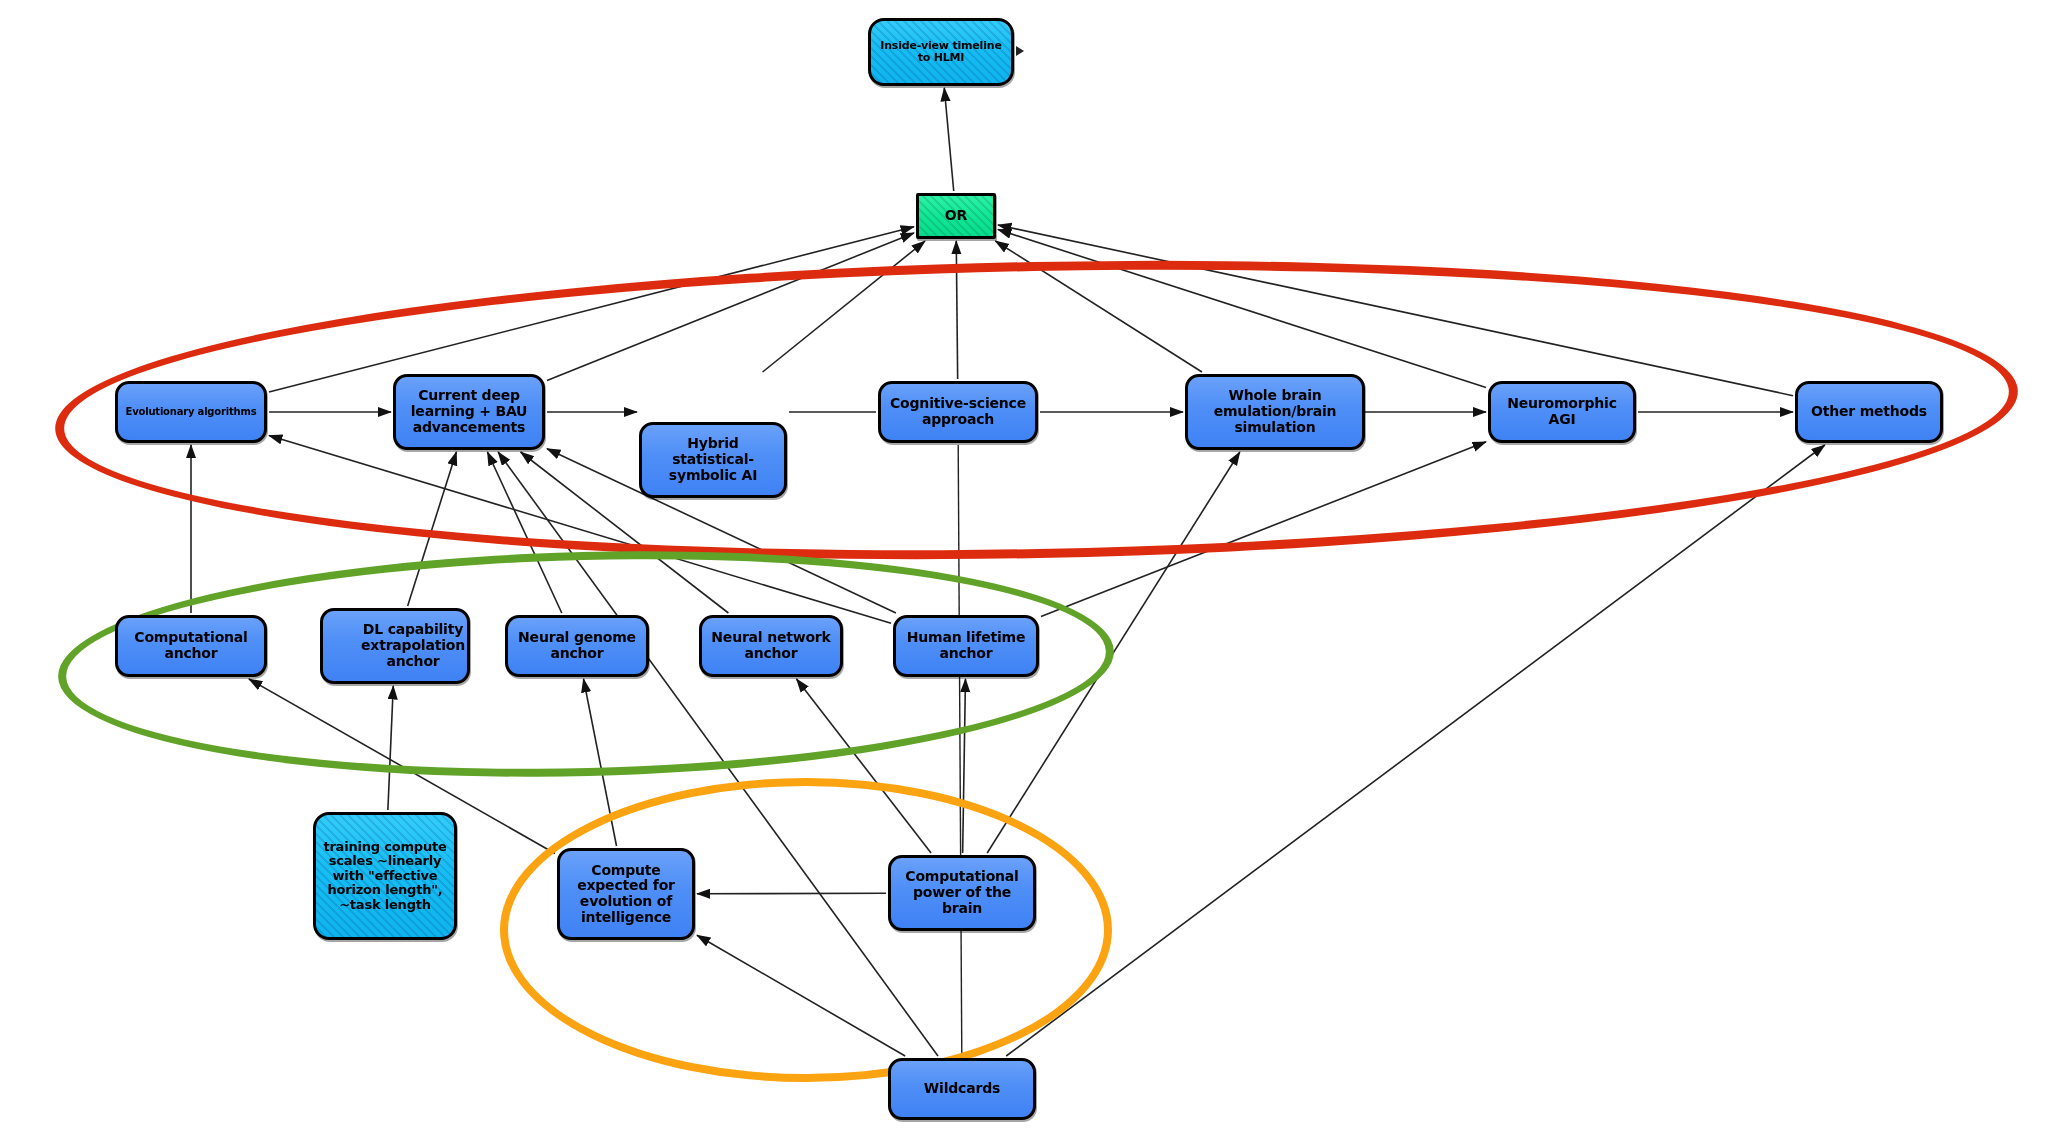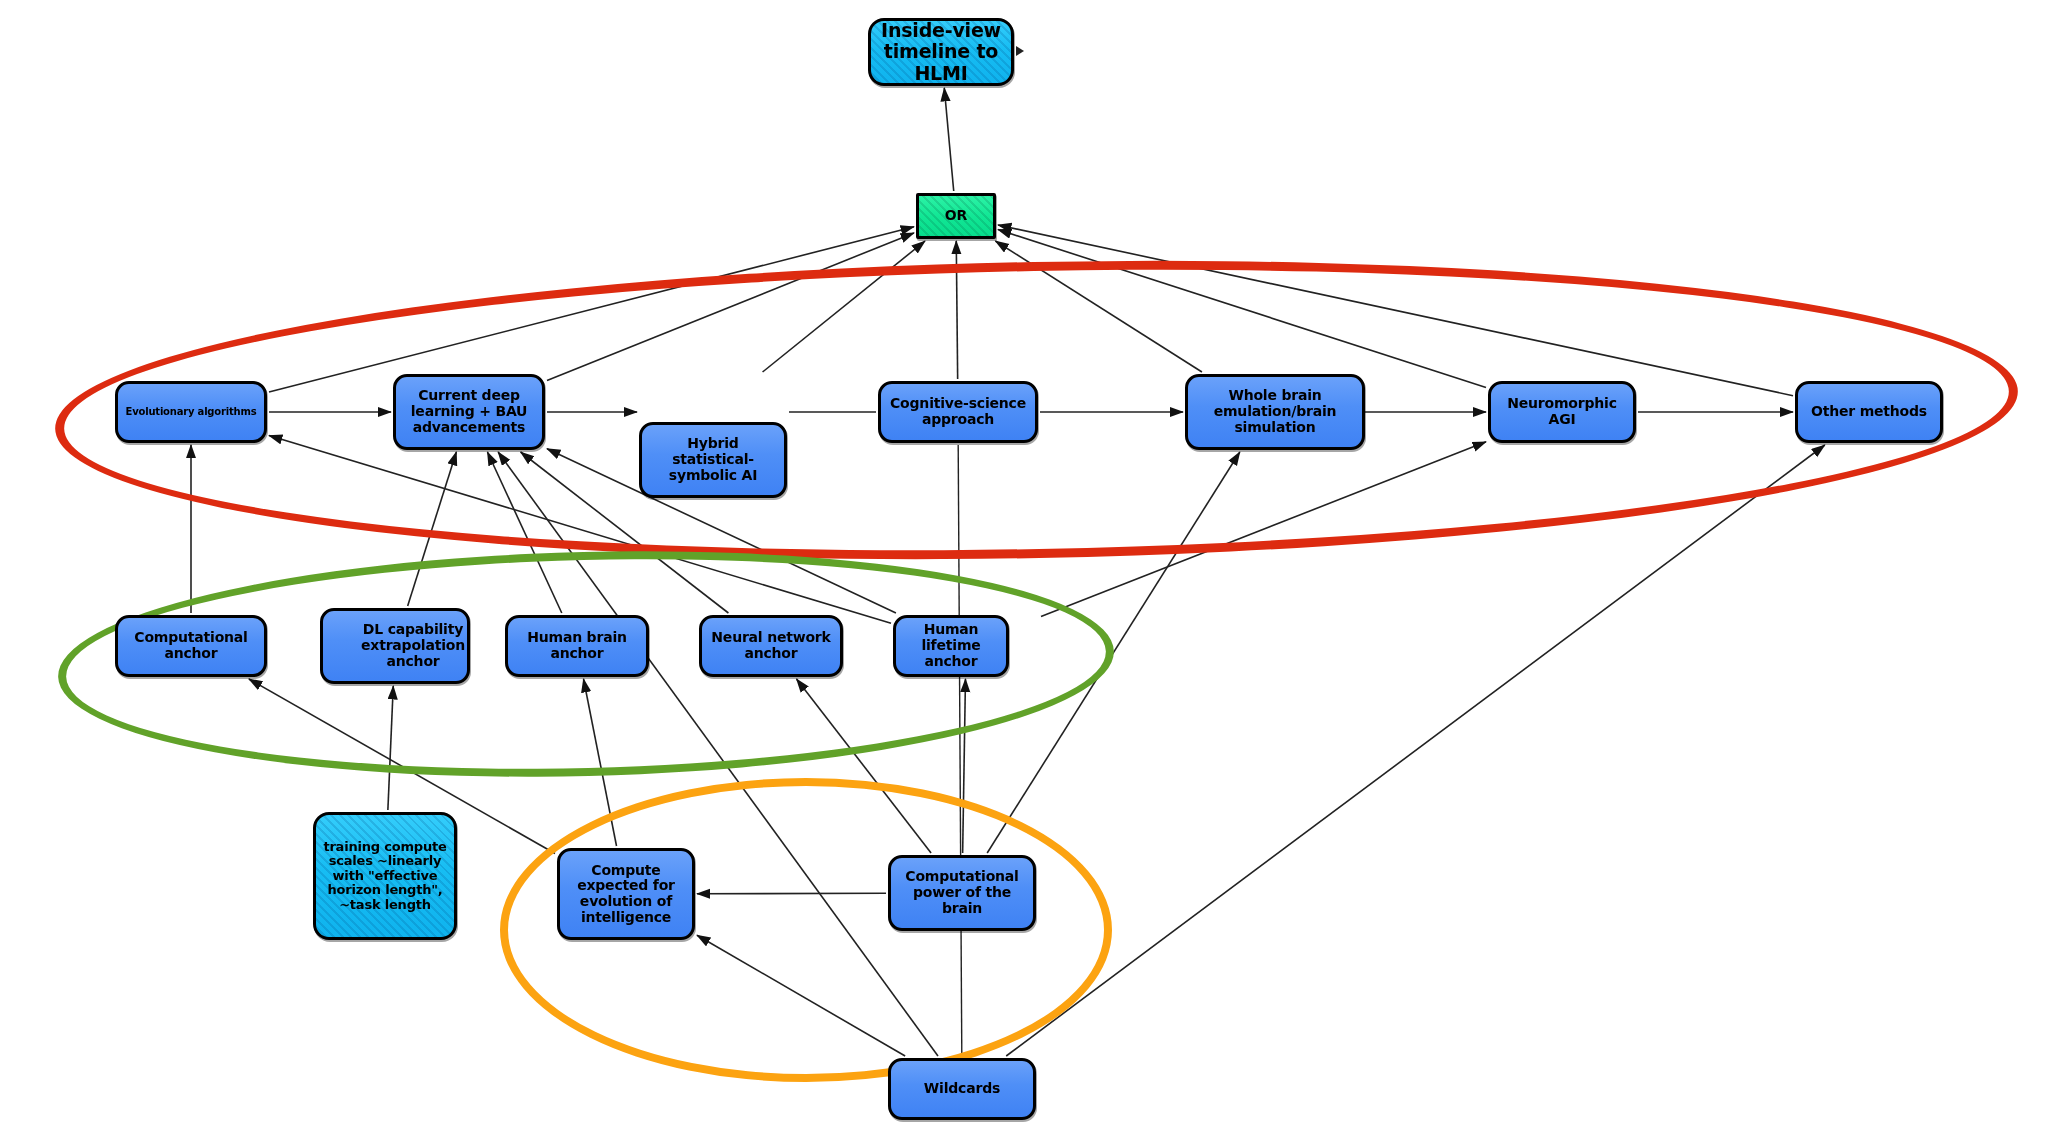--- a/index.html
+++ b/index.html
@@ -77,21 +77,21 @@
         <line x1="961.8050221565732" y1="1056" x2="958.1949778434268" y2="445" stroke-width="1.4"></line>
       </g>
   </svg>
 
   <div id="group-layer">
       <div class="ellipse" style="left: 55px; top: 262px; width: 1945px; height: 278px; border-width: 9px; border-color: rgb(221, 43, 16); transform: rotate(-1.1deg);"></div>
       <div class="ellipse" style="left: 58px; top: 552px; width: 1040px; height: 208px; border-width: 8px; border-color: rgb(97, 162, 41); transform: rotate(-1.4deg);"></div>
       <div class="ellipse" style="left: 500px; top: 778px; width: 596px; height: 288px; border-width: 8px; border-color: rgb(252, 163, 17);"></div>
     </div>
   <div id="node-layer">
-      <div class="node cyan" style="left: 868px; top: 18px; width: 146px; height: 68px; font-size: 19px;">
+      <div class="node cyan" style="left: 868px; top: 18px; width: 146px; height: 68px; font-size: 11px;">
         <span>Inside-view timeline to HLMI</span>
       </div>
       <div class="node green" style="left: 916px; top: 193px; width: 80px; height: 46px; font-size: 14px;">
         <span>OR</span>
       </div>
       <div class="node" style="left: 115px; top: 381px; width: 152px; height: 62px; font-size: 10px;">
         <span>Evolutionary algorithms</span>
       </div>
       <div class="node" style="left: 393px; top: 374px; width: 152px; height: 76px; font-size: 14px;">
         <span>Current deep learning + BAU advancements</span>
@@ -111,26 +111,26 @@
       <div class="node" style="left: 1795px; top: 381px; width: 148px; height: 62px; font-size: 14px;">
         <span>Other methods</span>
       </div>
       <div class="node" style="left: 115px; top: 615px; width: 152px; height: 62px; font-size: 14px;">
         <span>Computational anchor</span>
       </div>
       <div class="node" style="left: 320px; top: 608px; width: 150px; height: 76px; font-size: 14px; padding-left: 36px;">
         <span>DL capability extrapolation anchor</span>
       </div>
       <div class="node" style="left: 505px; top: 615px; width: 144px; height: 62px; font-size: 14px;">
-        <span>Human brain anchor</span>
+        <span>Neural genome anchor</span>
       </div>
       <div class="node" style="left: 699px; top: 615px; width: 144px; height: 62px; font-size: 14px;">
         <span>Neural network anchor</span>
       </div>
-      <div class="node" style="left: 893px; top: 615px; width: 116px; height: 62px; font-size: 14px;">
+      <div class="node" style="left: 893px; top: 615px; width: 146px; height: 62px; font-size: 14px;">
         <span>Human lifetime anchor</span>
       </div>
       <div class="node cyan" style="left: 313px; top: 812px; width: 144px; height: 128px; font-size: 13px;">
         <span>training compute scales ~linearly with "effective horizon length", ~task length</span>
       </div>
       <div class="node" style="left: 557px; top: 848px; width: 138px; height: 92px; font-size: 14px; justify-content: center;">
         <span>Compute expected for evolution of intelligence</span>
       </div>
       <div class="node" style="left: 888px; top: 855px; width: 148px; height: 76px; font-size: 14px;">
         <span>Computational power of the brain</span>

